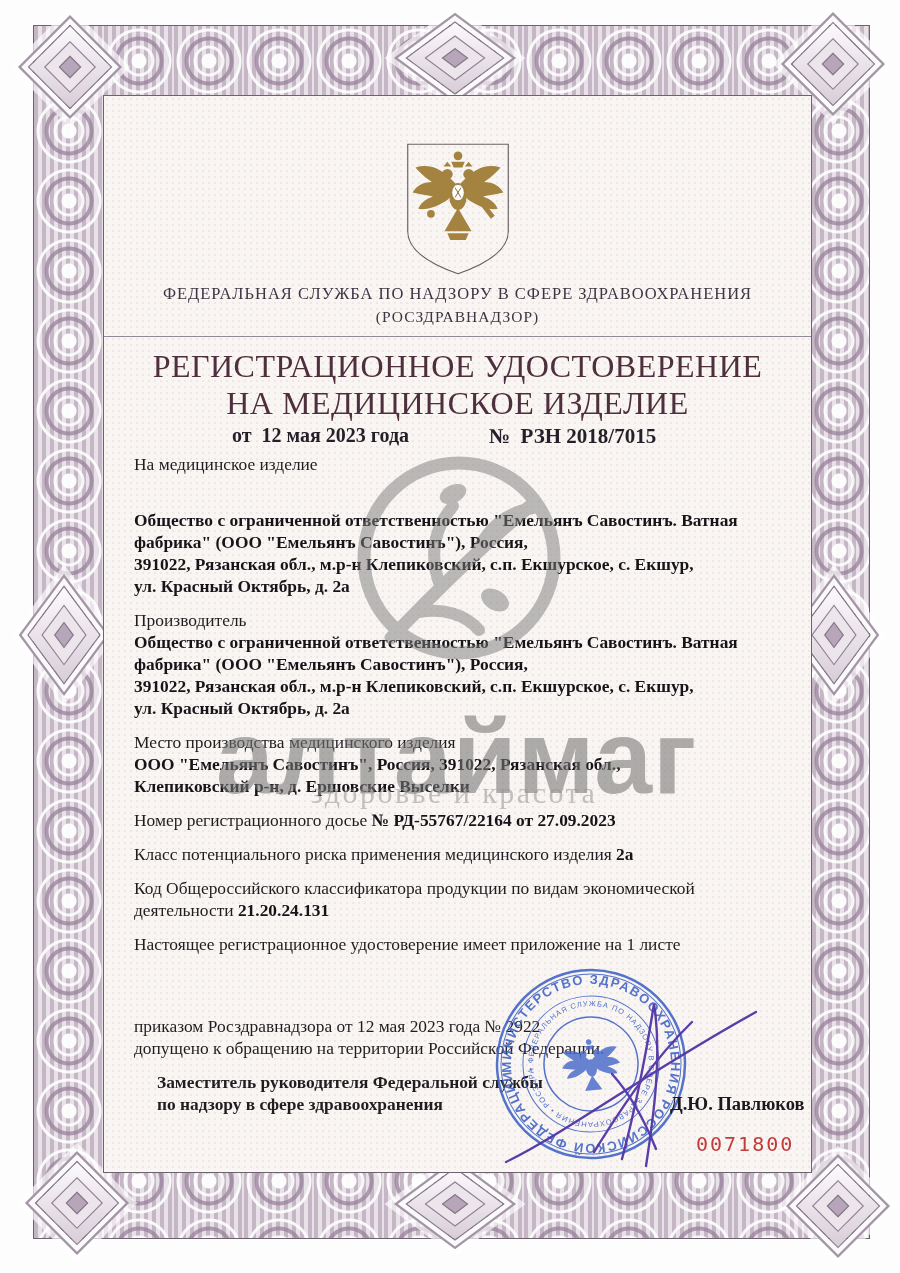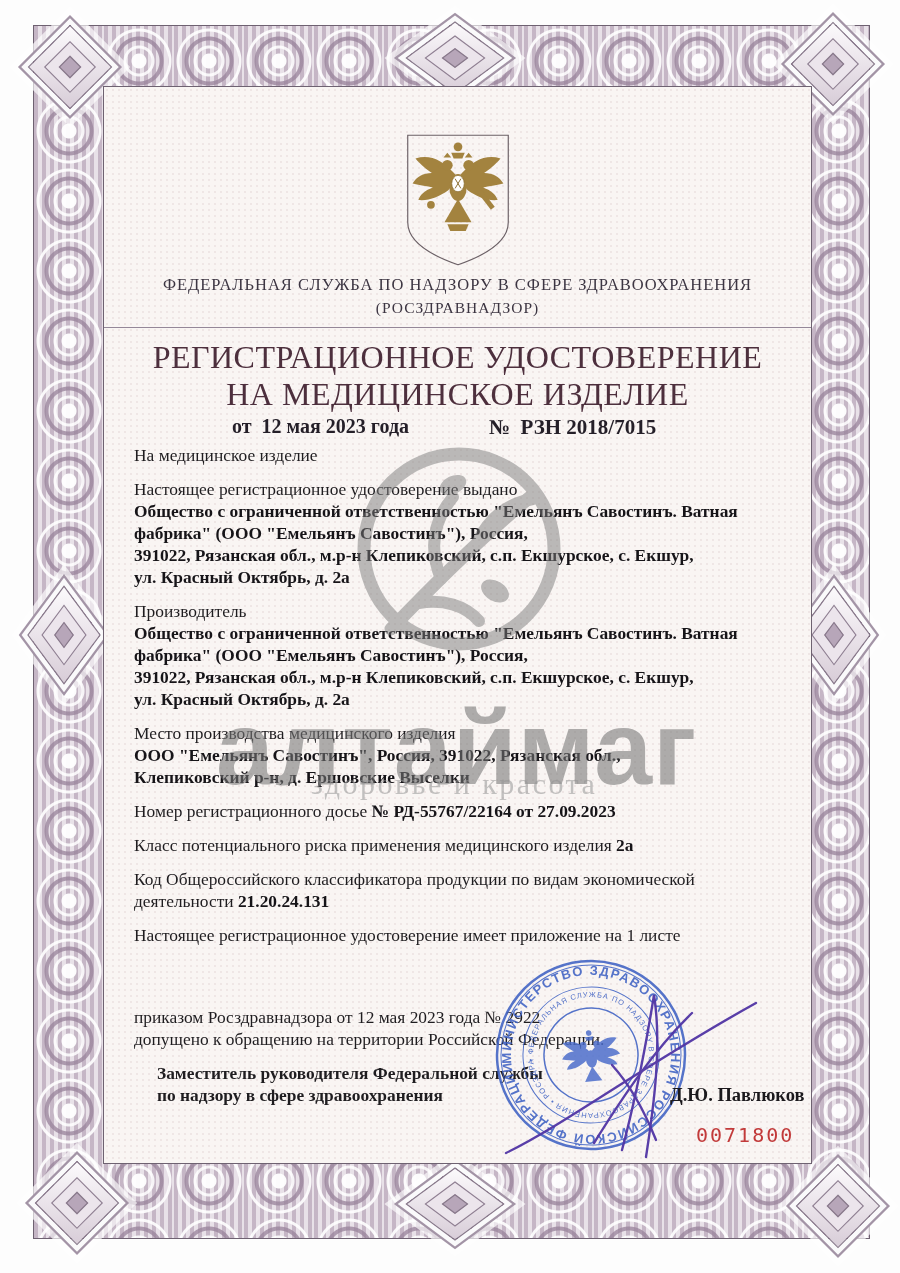--- a/index.html
+++ b/index.html
@@ -24,21 +24,21 @@
     background:linear-gradient(135deg,#fcfafc,#d8cdd8);
     border:1.5px solid #87788a;
     box-shadow:0 0 0 4px rgba(255,255,255,.95),0 0 0 6px #a394a6,0 0 0 11px rgba(255,255,255,.65);}
   .med .core::before{content:"";position:absolute;inset:9px;border:1px solid #8f7f92;background:#ece5ec;}
   .med .core::after{content:"";position:absolute;inset:18px;background:#b7a6b9;border:1px solid #87788a;}
   .med.c{transform:translate(-50%,-50%) scale(1.15);}
   .med.v{transform:translate(-50%,-50%) scale(1,1.35);}
   .med.h{transform:translate(-50%,-50%) scale(1.35,1);}
 
   
-  .inner{position:absolute;left:103px;top:86px;width:707px;height:1076px;
+  .inner{position:absolute;left:103px;top:95px;width:707px;height:1076px;
     border:1.6px solid #6e6271;
     background-color:#f9f5f3;
     background-image:radial-gradient(rgba(168,132,132,.13) 1px, transparent 1.4px);
     background-size:6px 6px;}
 
   .arms{position:absolute;left:50%;top:42px;transform:translateX(-50%);}
   .agency{position:absolute;width:100%;text-align:center;color:#3c3542;}
   .agency.l1{top:188px;font-size:16.5px;letter-spacing:1px;}
   .agency.l2{top:212px;font-size:15.5px;letter-spacing:1px;}
   .rule{position:absolute;left:0;top:240px;width:100%;border:0;border-top:1px solid #948798;margin:0;}
@@ -138,21 +138,21 @@
     <div class="daterow">
       <span class="date">от  12 мая 2023 года</span>
       <span class="num">№  РЗН 2018/7015</span>
     </div>
 
     <div class="bodytext">
       <p>
         <span>На медицинское изделие</span><br>
       </p>
       <p>
-        <span>Настоящее регистрационное удостоверение выдано</span><br>
+        <br>
         <b>Общество с ограниченной ответственностью "Емельянъ Савостинъ. Ватная</b><br>
         <b>фабрика" (ООО "Емельянъ Савостинъ"), Россия,</b><br>
         <b>391022, Рязанская обл., м.р-н Клепиковский, с.п. Екшурское, с. Екшур,</b><br>
         <b>ул. Красный Октябрь, д. 2а</b>
       </p>
       <p>
         <span>Производитель</span><br>
         <b>Общество с ограниченной ответственностью "Емельянъ Савостинъ. Ватная</b><br>
         <b>фабрика" (ООО "Емельянъ Савостинъ"), Россия,</b><br>
         <b>391022, Рязанская обл., м.р-н Клепиковский, с.п. Екшурское, с. Екшур,</b><br>

